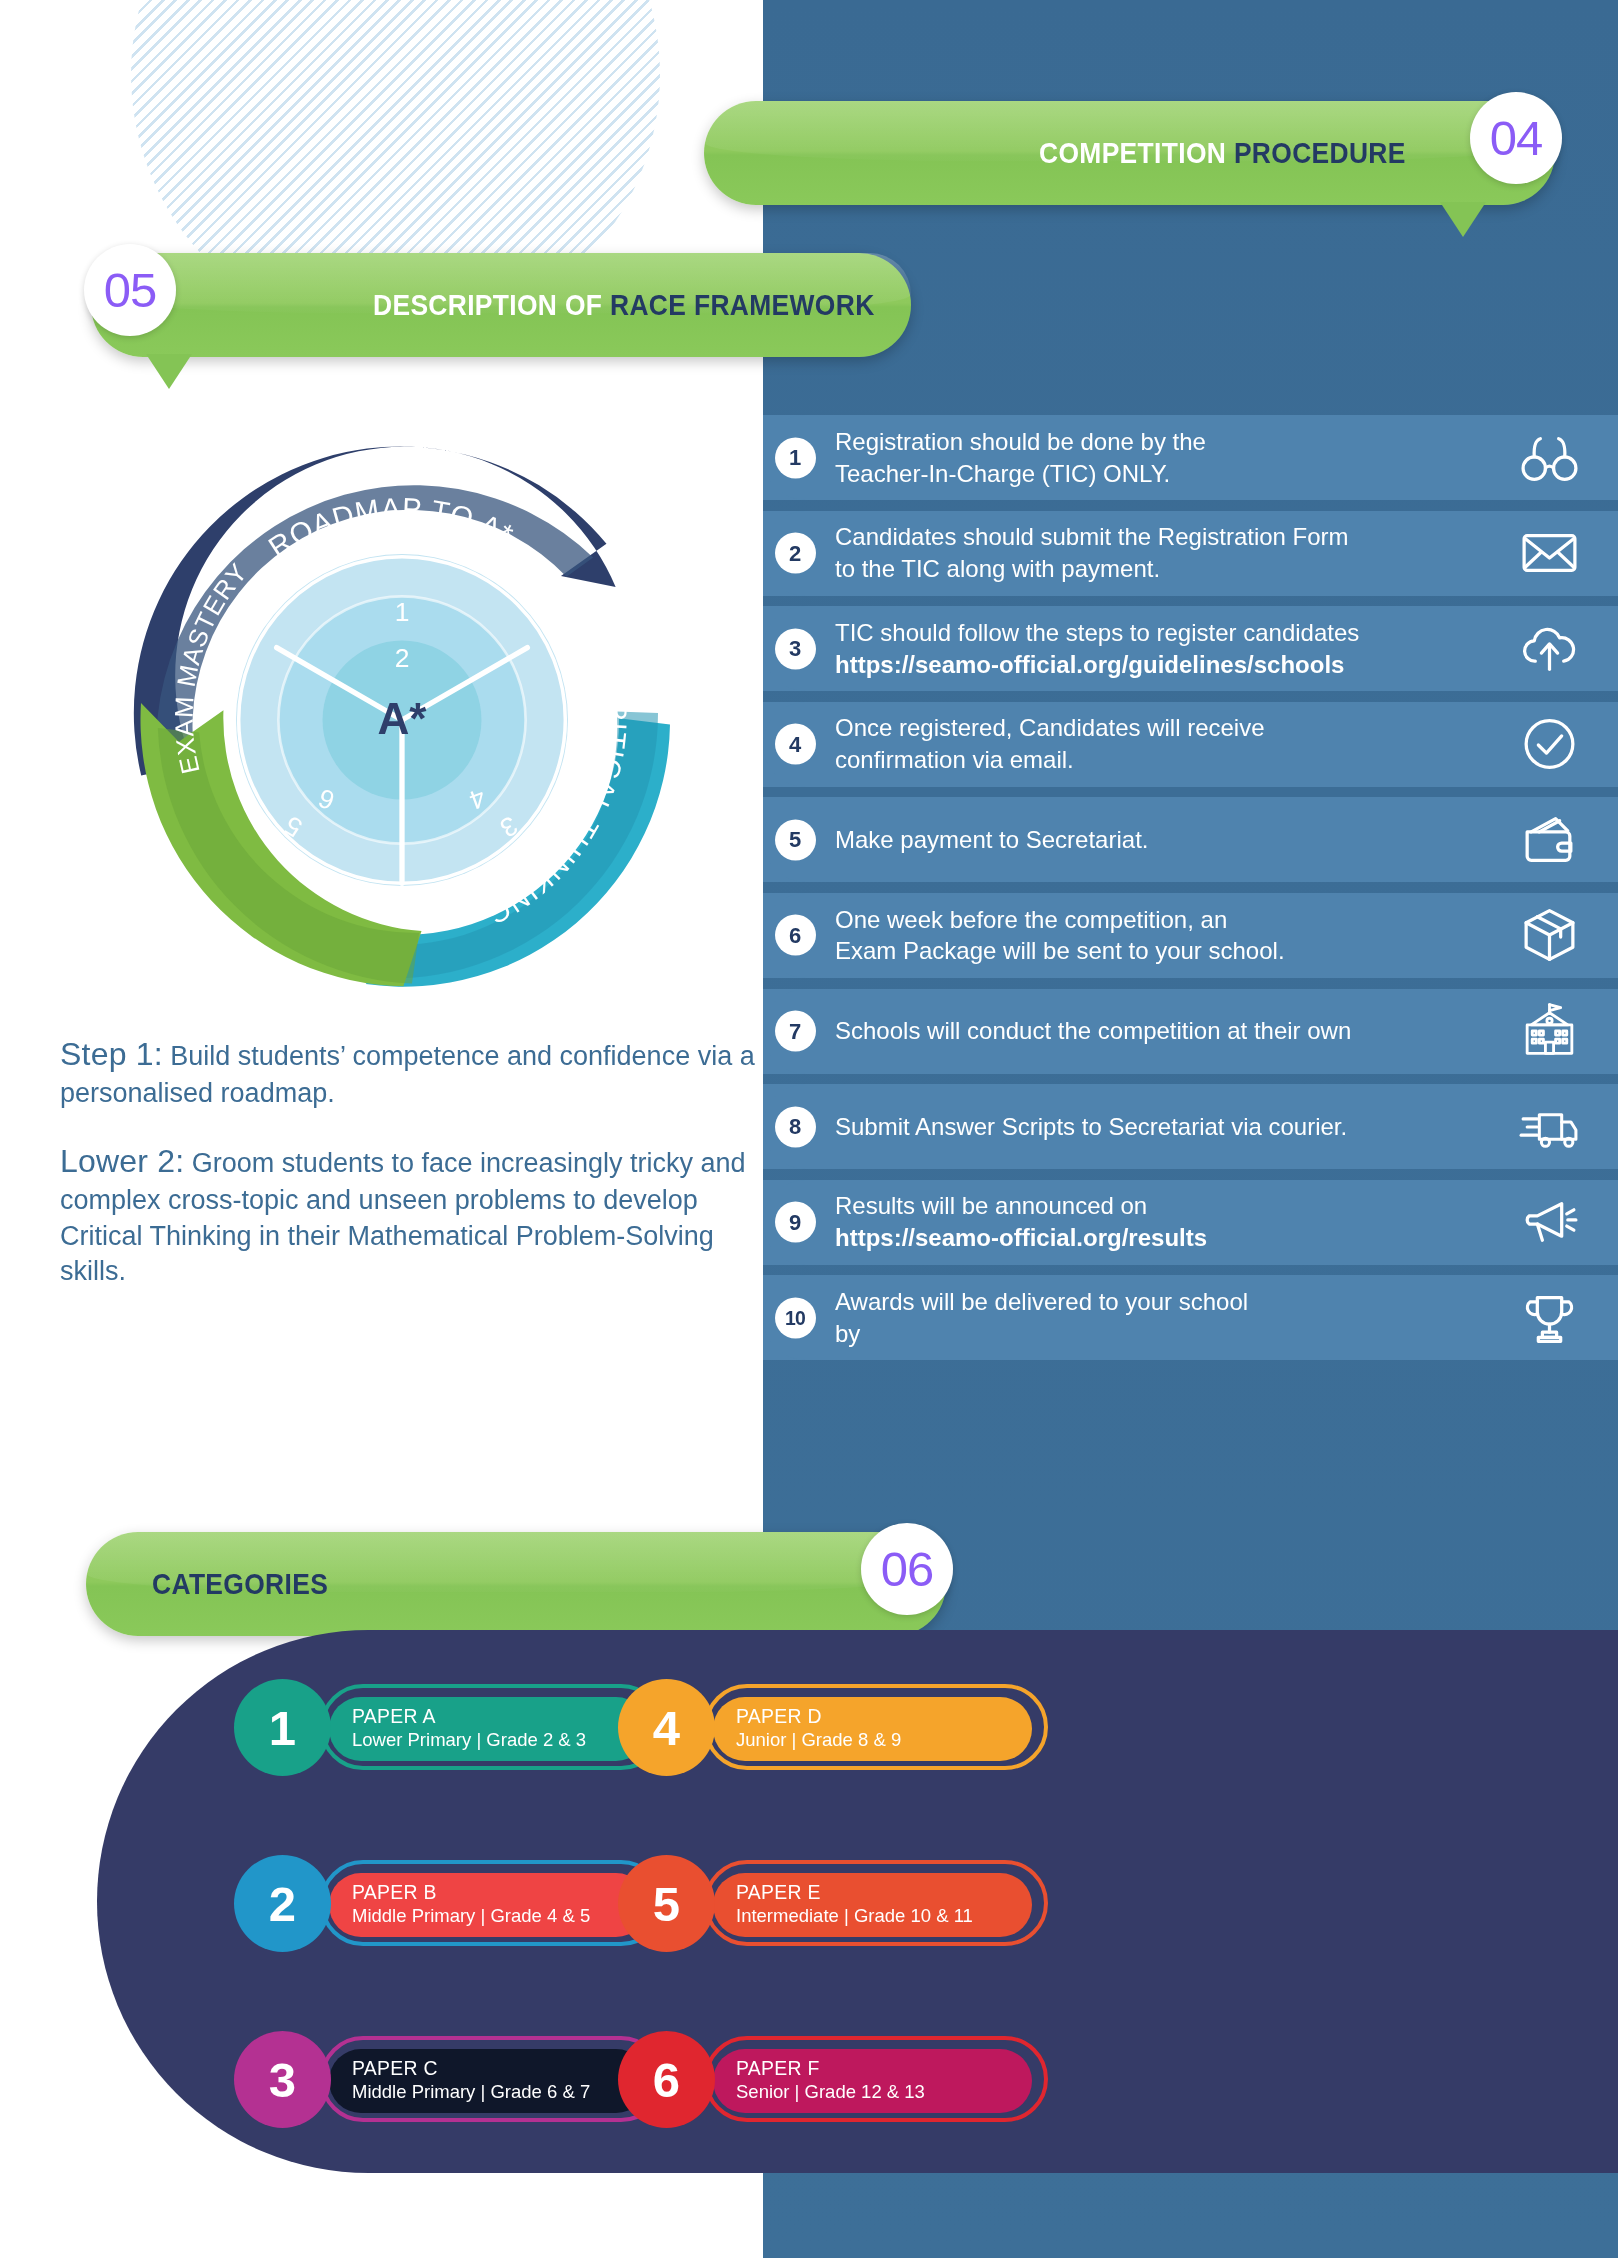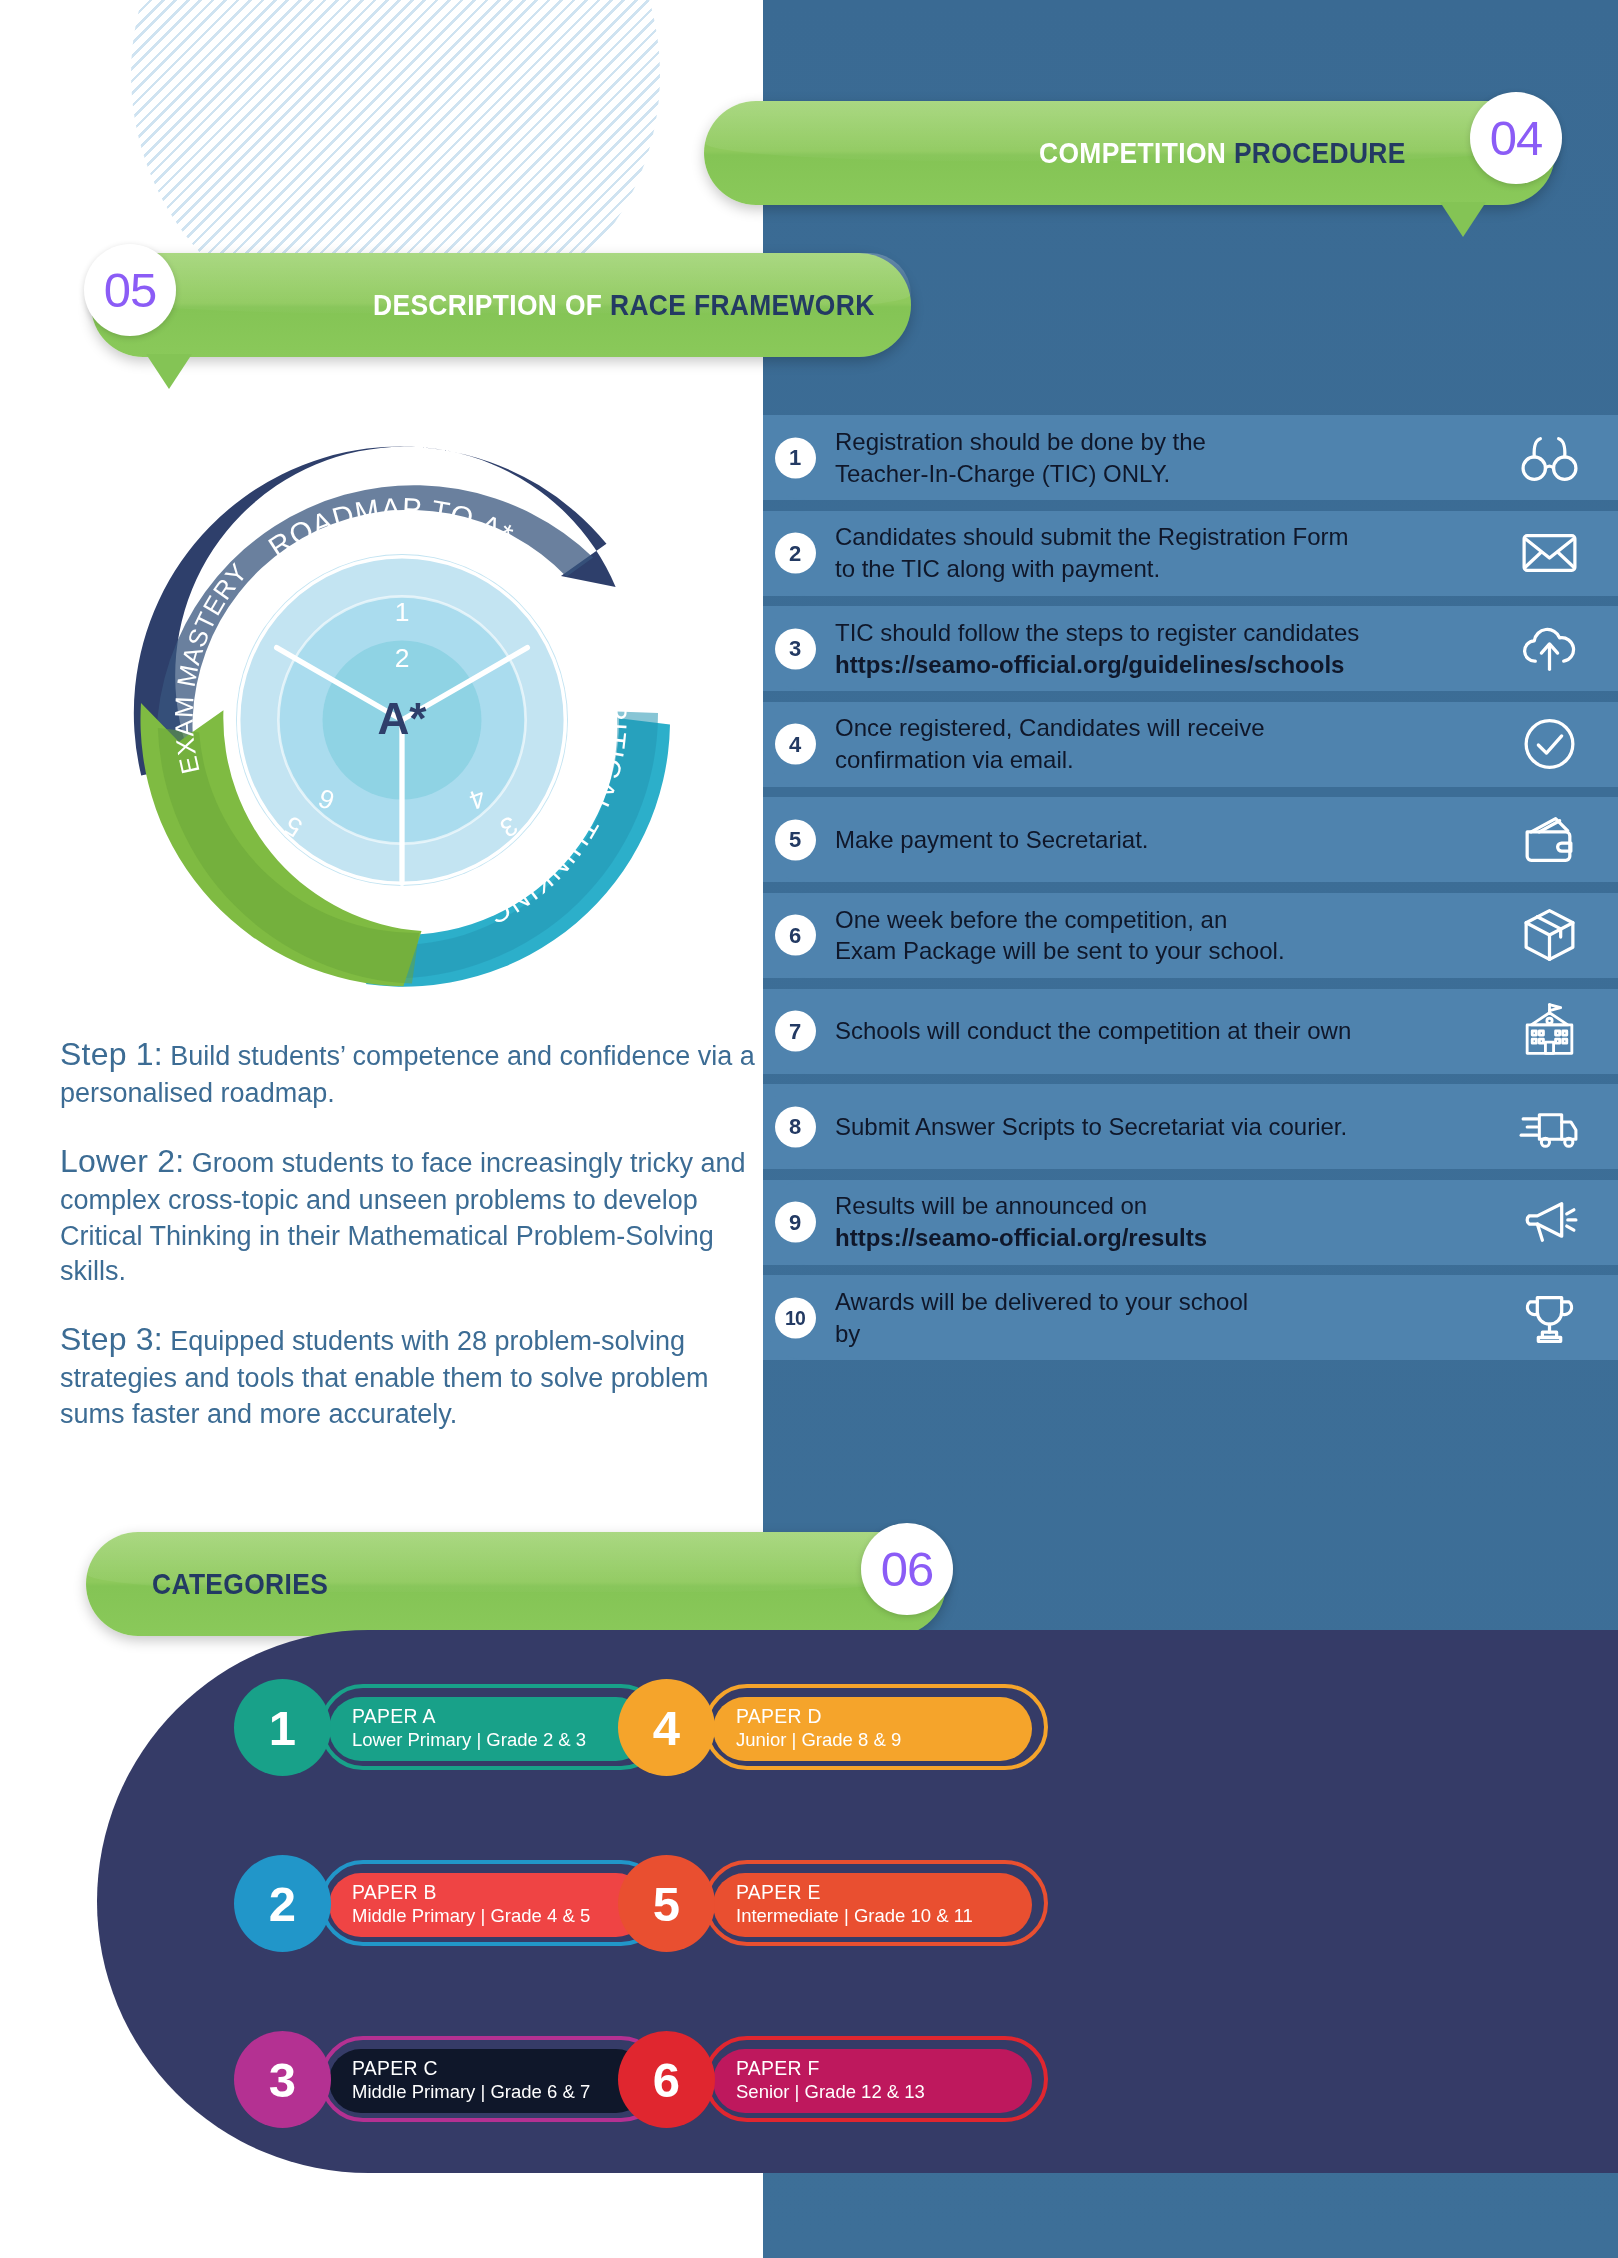--- a/index.html
+++ b/index.html
@@ -97,21 +97,21 @@
   .num {
     position:absolute; left:11.5px; top:50%; transform:translateY(-50%);
     width:41px; height:41px; border-radius:50%; background:#ffffff;
     color:#233a63; font-size:22px; font-weight:bold;
     display:flex; align-items:center; justify-content:center; z-index:3;
     font-family:"Liberation Sans", sans-serif;
   }
   .num.wide { font-size:19.4px; letter-spacing:-0.9px; }
   .proc-text {
     position:relative; z-index:2; margin-left:72px; width:609px;
-    color:#0f172a; font-size:24px; line-height:1.33;
+    color:#ffffff; font-size:24px; line-height:1.33;
     font-family:"Liberation Sans", sans-serif;
   }
   .proc-icon {
     position:absolute; right:37px; top:50%; transform:translateY(-50%);
     width:65px; height:65px; z-index:2;
   }
   .proc-icon svg { width:100%; height:100%; display:block; }
 
   
   .cat-panel {
@@ -242,23 +242,20 @@
     </text>
   </svg>
 </div>
 
 <div class="steps">
   <p class="step-p">
     <span class="step-label">Step 1:</span><span> Build students’ competence and confidence via a personalised roadmap.</span>
   </p>
   <p class="step-p">
     <span class="step-label">Lower 2:</span><span> Groom students to face increasingly tricky and complex cross-topic and unseen problems to develop Critical Thinking in their Mathematical Problem-Solving skills.</span>
-  </p>
-  <p class="step-p">
-    <span class="step-label">Step 3:</span><span> Equipped students with 28 problem-solving strategies and tools that enable them to solve problem sums faster and more accurately.</span>
   </p>
 </div>
 
 <div class="proc">
 
   <div class="proc-row">
     <div class="cap"></div>
     <div class="num">1</div>
     <div class="proc-text">
       <div>Registration should be done by the</div>

